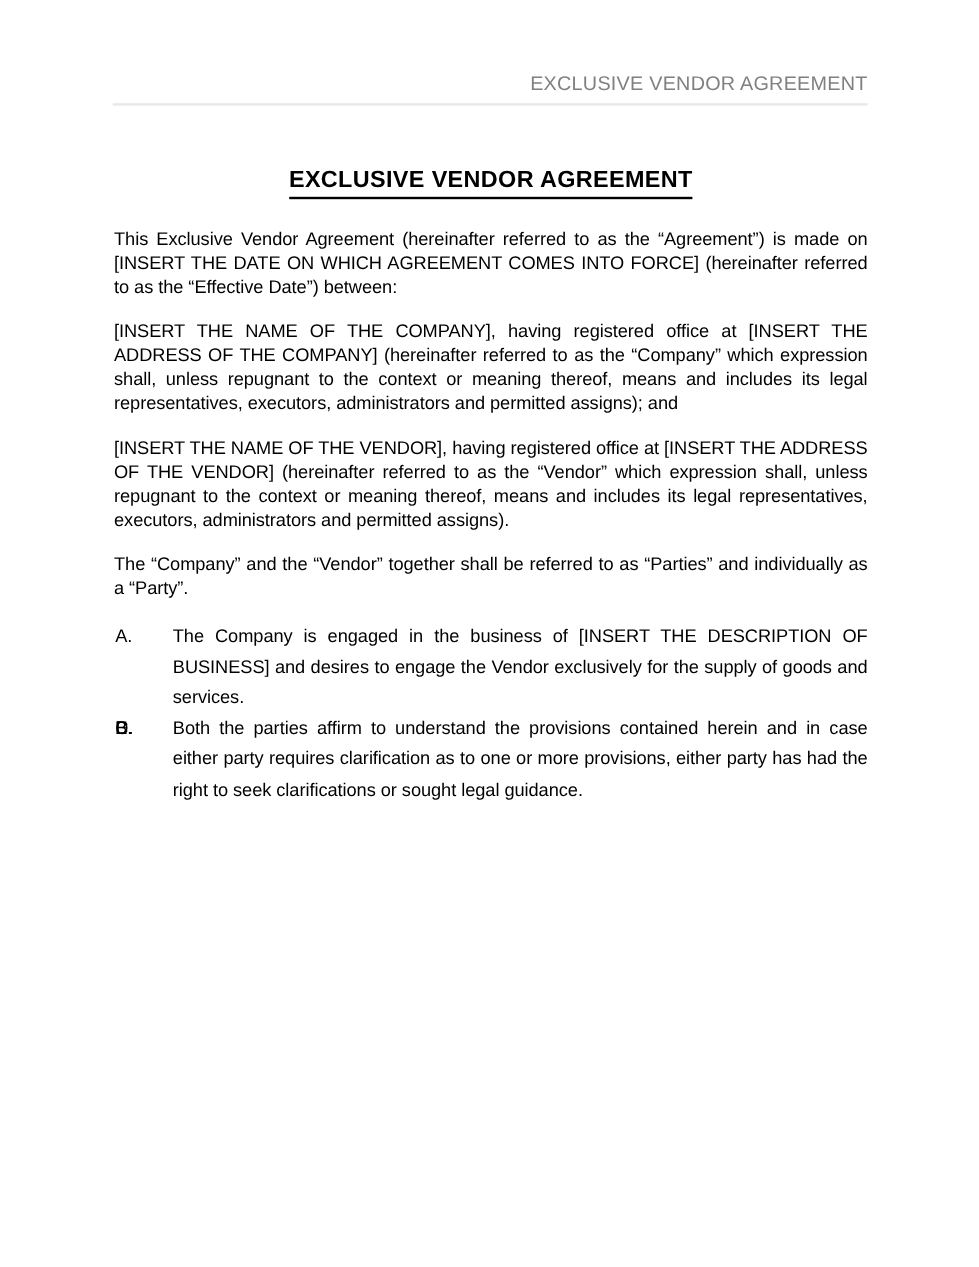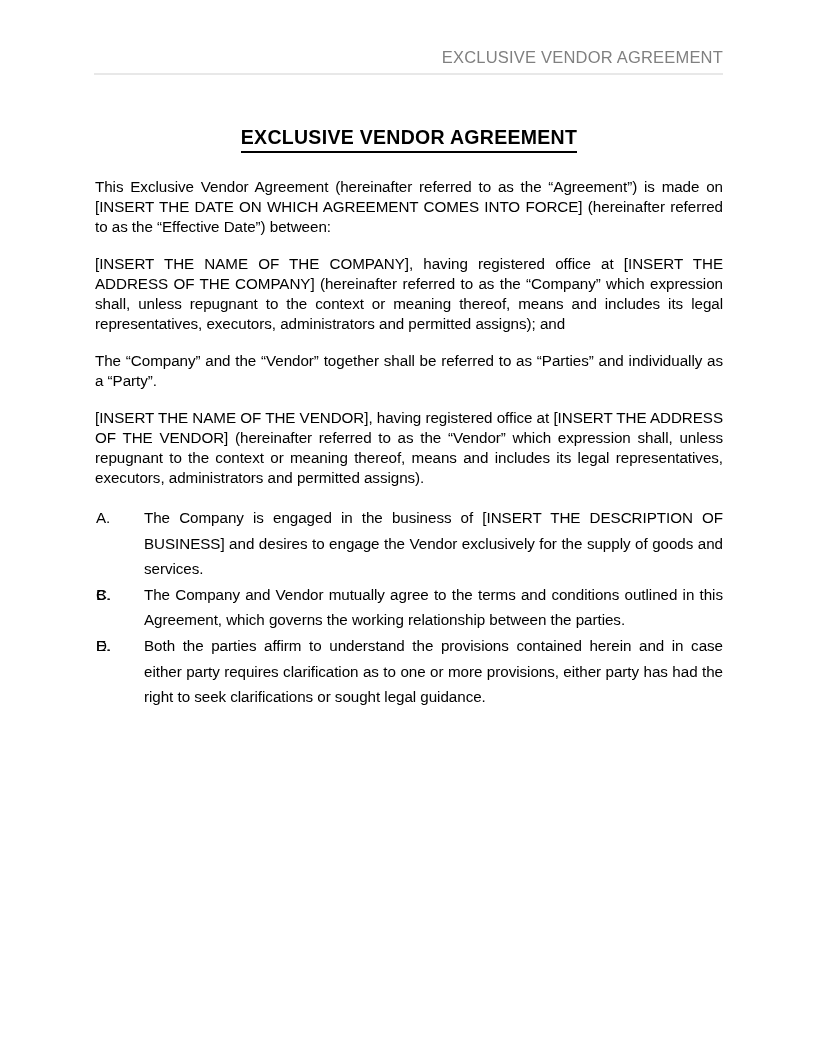--- a/index.html
+++ b/index.html
@@ -11,21 +11,21 @@
     width: 816px;
     height: 1056px;
     position: relative;
     font-family: "Liberation Sans", sans-serif;
     color: #000000;
     -webkit-font-smoothing: antialiased;
   }
 
   .page {
     position: absolute;
-    top: 2px; left: 0;
+    top: 15px; left: 0;
     width: 816px;
     height: 747px;
     overflow: hidden;
   }
 
   
   .doc-header {
     position: absolute;
     left: 94px;
     top: 44px;
@@ -145,35 +145,34 @@
   <div class="content">
 
     <h1 class="doc-title">
       <span class="title-text">EXCLUSIVE VENDOR AGREEMENT</span>
     </h1>
 
     <p class="para">This Exclusive Vendor Agreement (hereinafter referred to as the “Agreement”) is made on [INSERT THE DATE ON WHICH AGREEMENT COMES INTO FORCE] (hereinafter referred to as the “Effective Date”) between:</p>
 
     <p class="para">[INSERT THE NAME OF THE COMPANY], having registered office at [INSERT THE ADDRESS OF THE COMPANY] (hereinafter referred to as the “Company” which expression shall, unless repugnant to the context or meaning thereof, means and includes its legal representatives, executors, administrators and permitted assigns); and</p>
 
+    <p class="para">[INSERT THE NAME OF THE VENDOR], having registered office at [INSERT THE ADDRESS OF THE VENDOR] (hereinafter referred to as the “Vendor” which expression shall, unless repugnant to the context or meaning thereof, means and includes its legal representatives, executors, administrators and permitted assigns).</p>
+
     <p class="para">The “Company” and the “Vendor” together shall be referred to as “Parties” and individually as a “Party”.</p>
-
-    <p class="para">[INSERT THE NAME OF THE VENDOR], having registered office at [INSERT THE ADDRESS OF THE VENDOR] (hereinafter referred to as the “Vendor” which expression shall, unless repugnant to the context or meaning thereof, means and includes its legal representatives, executors, administrators and permitted assigns).</p>
 
     <ol class="lettered-list">
       <li>
         <span class="marker">A.</span>
         <span>The Company is engaged in the business of [INSERT THE DESCRIPTION OF BUSINESS] and desires to engage the Vendor exclusively for the supply of goods and services.</span>
       </li>
       <li>
         <span class="marker">B.</span>
       </li>
       <li>
         <span class="marker">C.</span>
-        <span>The Company and Vendor mutually agree to the terms and conditions outlined in this Agreement, which governs the working relationship between the parties.</span>
       </li>
       <li>
         <span class="marker">D.</span>
       </li>
       <li>
         <span class="marker">E.</span>
         <span>Both the parties affirm to understand the provisions contained herein and in case either party requires clarification as to one or more provisions, either party has had the right to seek clarifications or sought legal guidance.</span>
       </li>
     </ol>
 

